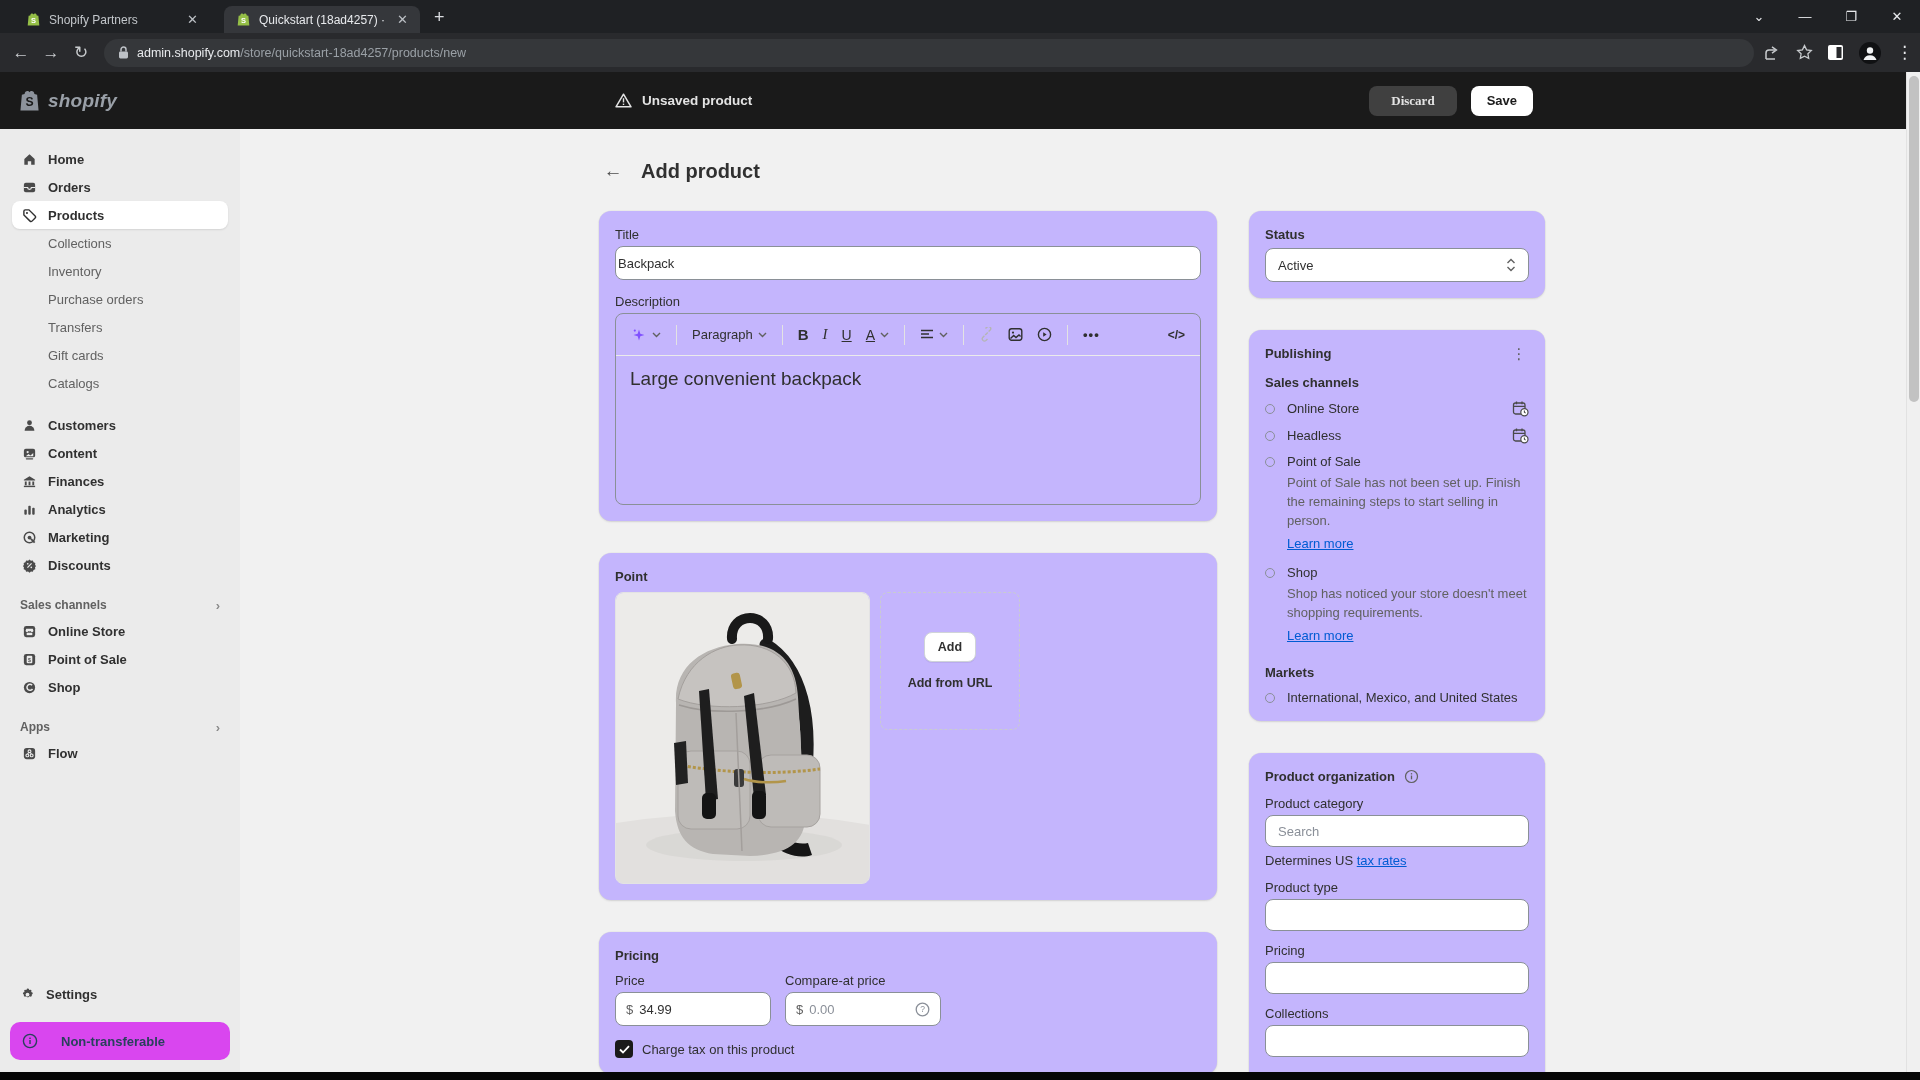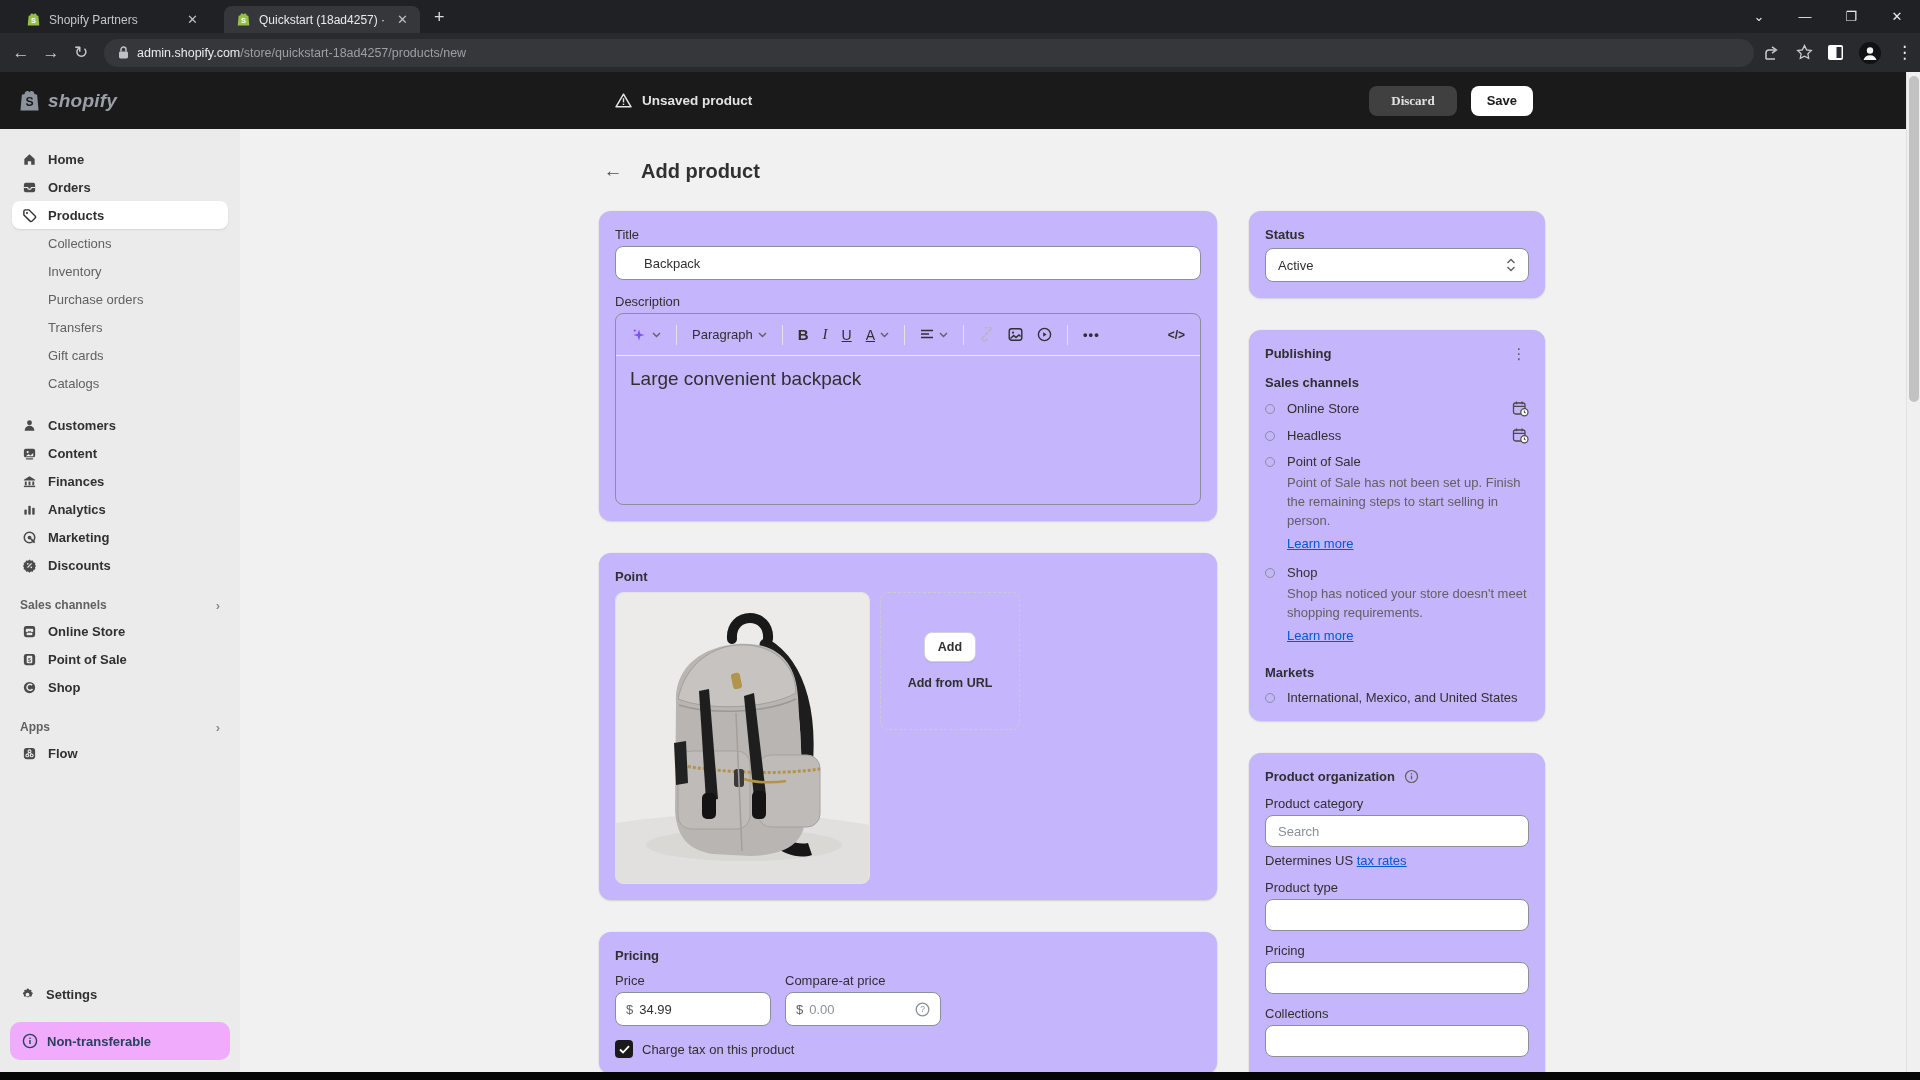--- a/index.html
+++ b/index.html
@@ -37,34 +37,34 @@
   .sidebar { position:absolute; left:0; top:129px; width:240px; height:943px; background:#ebebeb; display:flex; flex-direction:column; }
   .nav { padding-top:16px; flex:1; }
   .nav-item { display:flex; align-items:center; gap:10px; height:28px; margin:0 12px; padding:0 8px; border-radius:8px; font-weight:bold; font-size:13px; color:#303030; }
   .nav-item .ni { width:18px; display:flex; justify-content:center; color:#4a4a4a; }
   .nav-item.active { background:#fff; box-shadow:0 1px 2px rgba(0,0,0,.1); }
   .nav-item.sub { padding-left:36px; color:#616161; font-weight:normal; height:28px; }
   .nav-gap { height:14px; }
   .nav-head { display:flex; align-items:center; justify-content:space-between; margin:0 20px; height:24px; color:#616161; font-size:12px; font-weight:bold; }
   .nav-head .chev { color:#8a8a8a; font-size:13px; }
   .side-bottom { padding:8px 10px 12px 10px; }
-  .badge-pill { margin-top:14px; display:flex; align-items:center; gap:9px; background:#f0abfc; border-radius:10px; height:38px; padding:0 12px; color:#29415c; font-weight:bold; }
+  .badge-pill { margin-top:14px; display:flex; align-items:center; gap:23px; background:#d946ef; border-radius:10px; height:38px; padding:0 12px; color:#29415c; font-weight:bold; }
 
   
   .main { position:absolute; left:240px; top:129px; width:1680px; height:943px; background:#f1f1f1; overflow:hidden; }
   .content { position:absolute; left:359px; top:0; width:948px; }
   .page-head { display:flex; align-items:center; gap:14px; margin-top:28px; height:28px; }
   .page-title { font-size:20px; font-weight:bold; color:#303030; }
   .back-arrow { color:#4a4a4a; font-size:19px; width:28px; height:28px; display:flex; align-items:center; justify-content:center; border-radius:8px; background:transparent; border:1px solid transparent; }
   .cols { display:flex; gap:32px; margin-top:26px; align-items:flex-start; }
   .col-l { width:618px; display:flex; flex-direction:column; gap:32px; }
   .col-r { width:296px; display:flex; flex-direction:column; gap:32px; }
   .card { background:#c4b5fd; border-radius:12px; box-shadow:0 1px 2px rgba(31,33,36,.12), 0 0 0 .5px rgba(0,0,0,.05); padding:16px; }
   .f-label { color:#303030; font-size:13px; margin-bottom:4px; display:block; }
-  .t-input { width:100%; height:34px; border:1px solid #8a9097; border-radius:8px; padding:0 28px; font-size:13px; color:#303030; font-family:inherit; background:#fff; }
+  .t-input { width:100%; height:34px; border:1px solid #8a9097; border-radius:8px; padding:0 2px; font-size:13px; color:#303030; font-family:inherit; background:#fff; }
   .t-input::placeholder { color:#8a8f98; }
   .sec-title { font-size:13px; font-weight:bold; color:#303030; }
 
   
   .editor { border:1px solid #8a9097; border-radius:8px; margin-top:2px; overflow:hidden; }
   .ed-toolbar { height:42px; display:flex; align-items:center; padding:0 10px; gap:4px; border-bottom:1px solid #ebebeb; }
   .tbtn { display:flex; align-items:center; gap:5px; height:28px; padding:0 5px; border-radius:6px; background:none; border:none; color:#303030; font-size:13px; font-family:inherit; }
   .tb-div { width:1px; height:20px; background:#e3e3e3; margin:0 6px; }
   .chev-s { color:#616161; }
   .ed-b { font-weight:bold; font-size:15px; }

